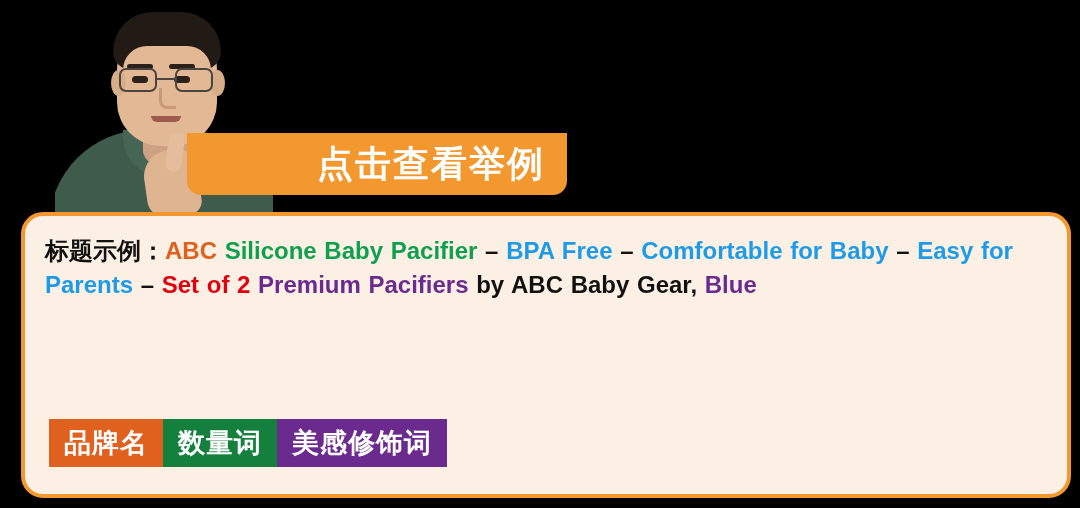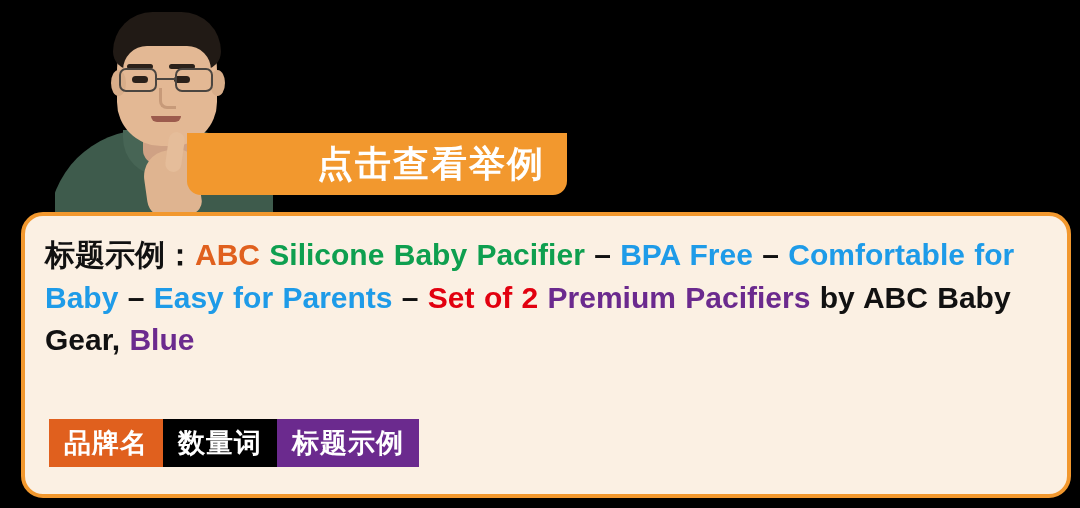--- a/index.html
+++ b/index.html
@@ -213,21 +213,21 @@
     top: 212px;
     width: 1050px;
     height: 286px;
     box-sizing: border-box;
     background: #FBF0E3;
     border: 4px solid #F2982E;
     border-radius: 22px;
     padding: 18px 20px 0 20px;
   }
   .title-block {
-    font-size: 30px;
+    font-size: 24px;
     font-weight: bold;
     line-height: 1.42;
     letter-spacing: 0px;
     word-spacing: 1px;
     font-family: "Liberation Sans", "DejaVu Sans", sans-serif;
   }
   .seg { white-space: pre-wrap; }
 
   
   .legend {
@@ -284,22 +284,22 @@
     <span class="banner-label">点击查看举例</span>
   </div>
 
   <div class="card">
     <div class="title-block" id="title-block"><span class="seg" style="color: rgb(17, 17, 17);">标题示例：</span><span class="seg" style="color: rgb(224, 96, 30);">ABC</span><span class="seg" style="color: rgb(17, 17, 17);"> </span><span class="seg" style="color: rgb(14, 159, 79);">Silicone Baby Pacifier</span><span class="seg" style="color: rgb(17, 17, 17);"> – </span><span class="seg" style="color: rgb(30, 155, 232);">BPA Free</span><span class="seg" style="color: rgb(17, 17, 17);"> – </span><span class="seg" style="color: rgb(30, 155, 232);">Comfortable for Baby</span><span class="seg" style="color: rgb(17, 17, 17);"> – </span><span class="seg" style="color: rgb(30, 155, 232);">Easy for Parents</span><span class="seg" style="color: rgb(17, 17, 17);"> – </span><span class="seg" style="color: rgb(226, 0, 15);">Set of 2</span><span class="seg" style="color: rgb(17, 17, 17);"> </span><span class="seg" style="color: rgb(107, 42, 142);">Premium Pacifiers</span><span class="seg" style="color: rgb(17, 17, 17);"> by ABC Baby Gear, </span><span class="seg" style="color: rgb(107, 42, 142);">Blue</span></div>
 
     <div class="legend" id="legend-row">
         <div class="tag" style="background: rgb(224, 96, 30);">
           <span>品牌名</span>
         </div>
-        <div class="tag" style="background: #000000;">
+        <div class="tag" style="background: #15803d;">
           <span>数量词</span>
         </div>
         <div class="tag" style="background: rgb(107, 42, 142);">
-          <span>标题示例</span>
+          <span>美感修饰词</span>
         </div>
       </div>
   </div>
 
 </div>
 
 </body></html>

